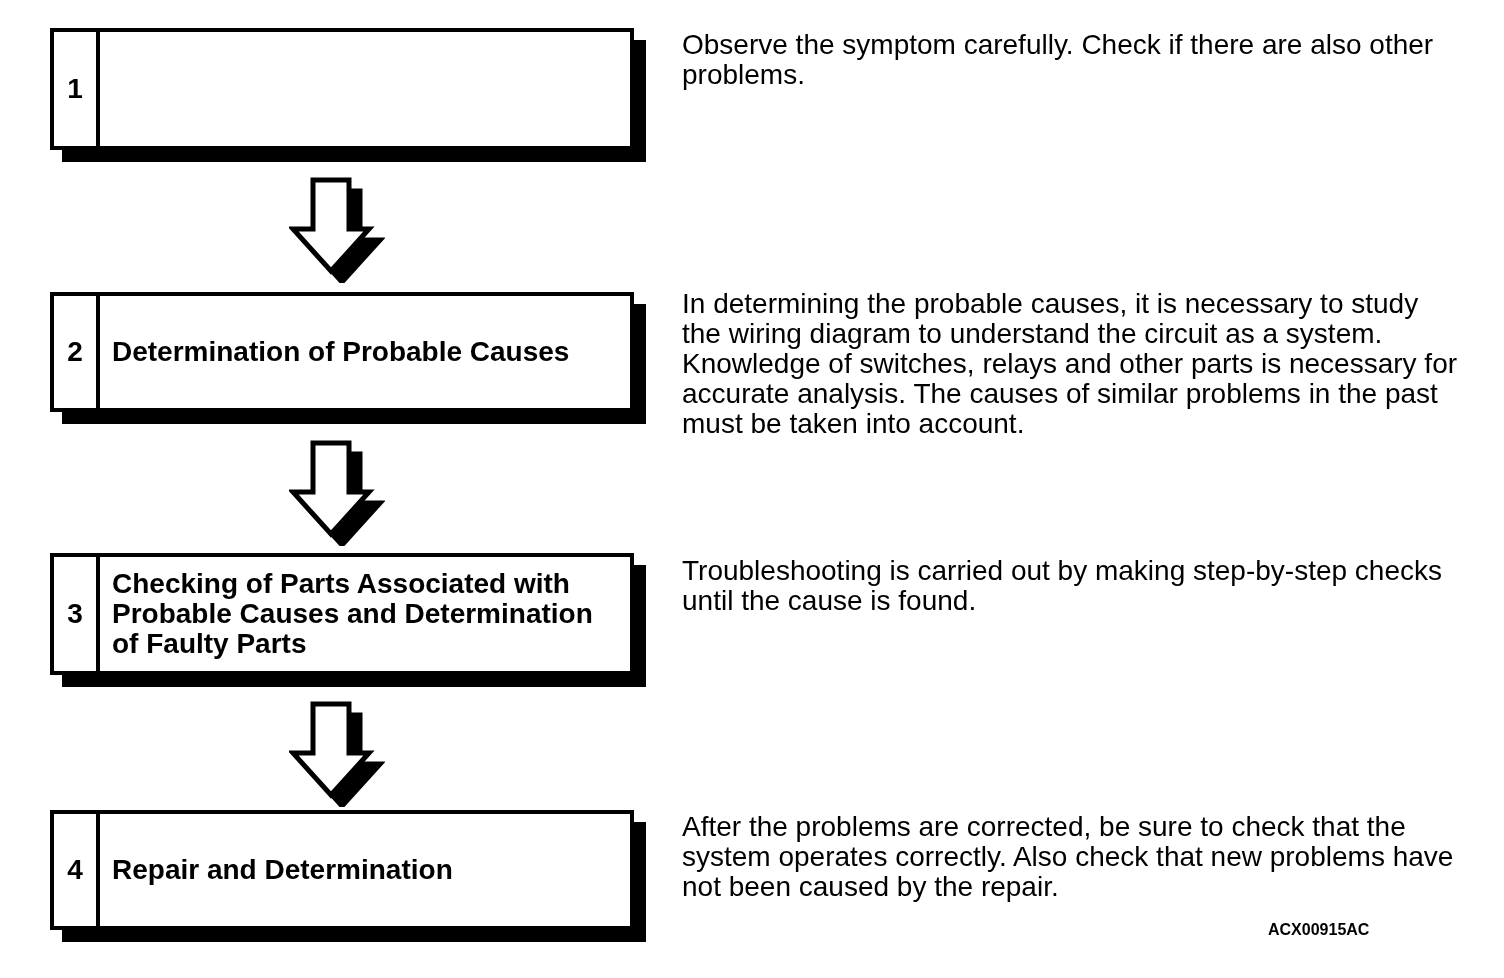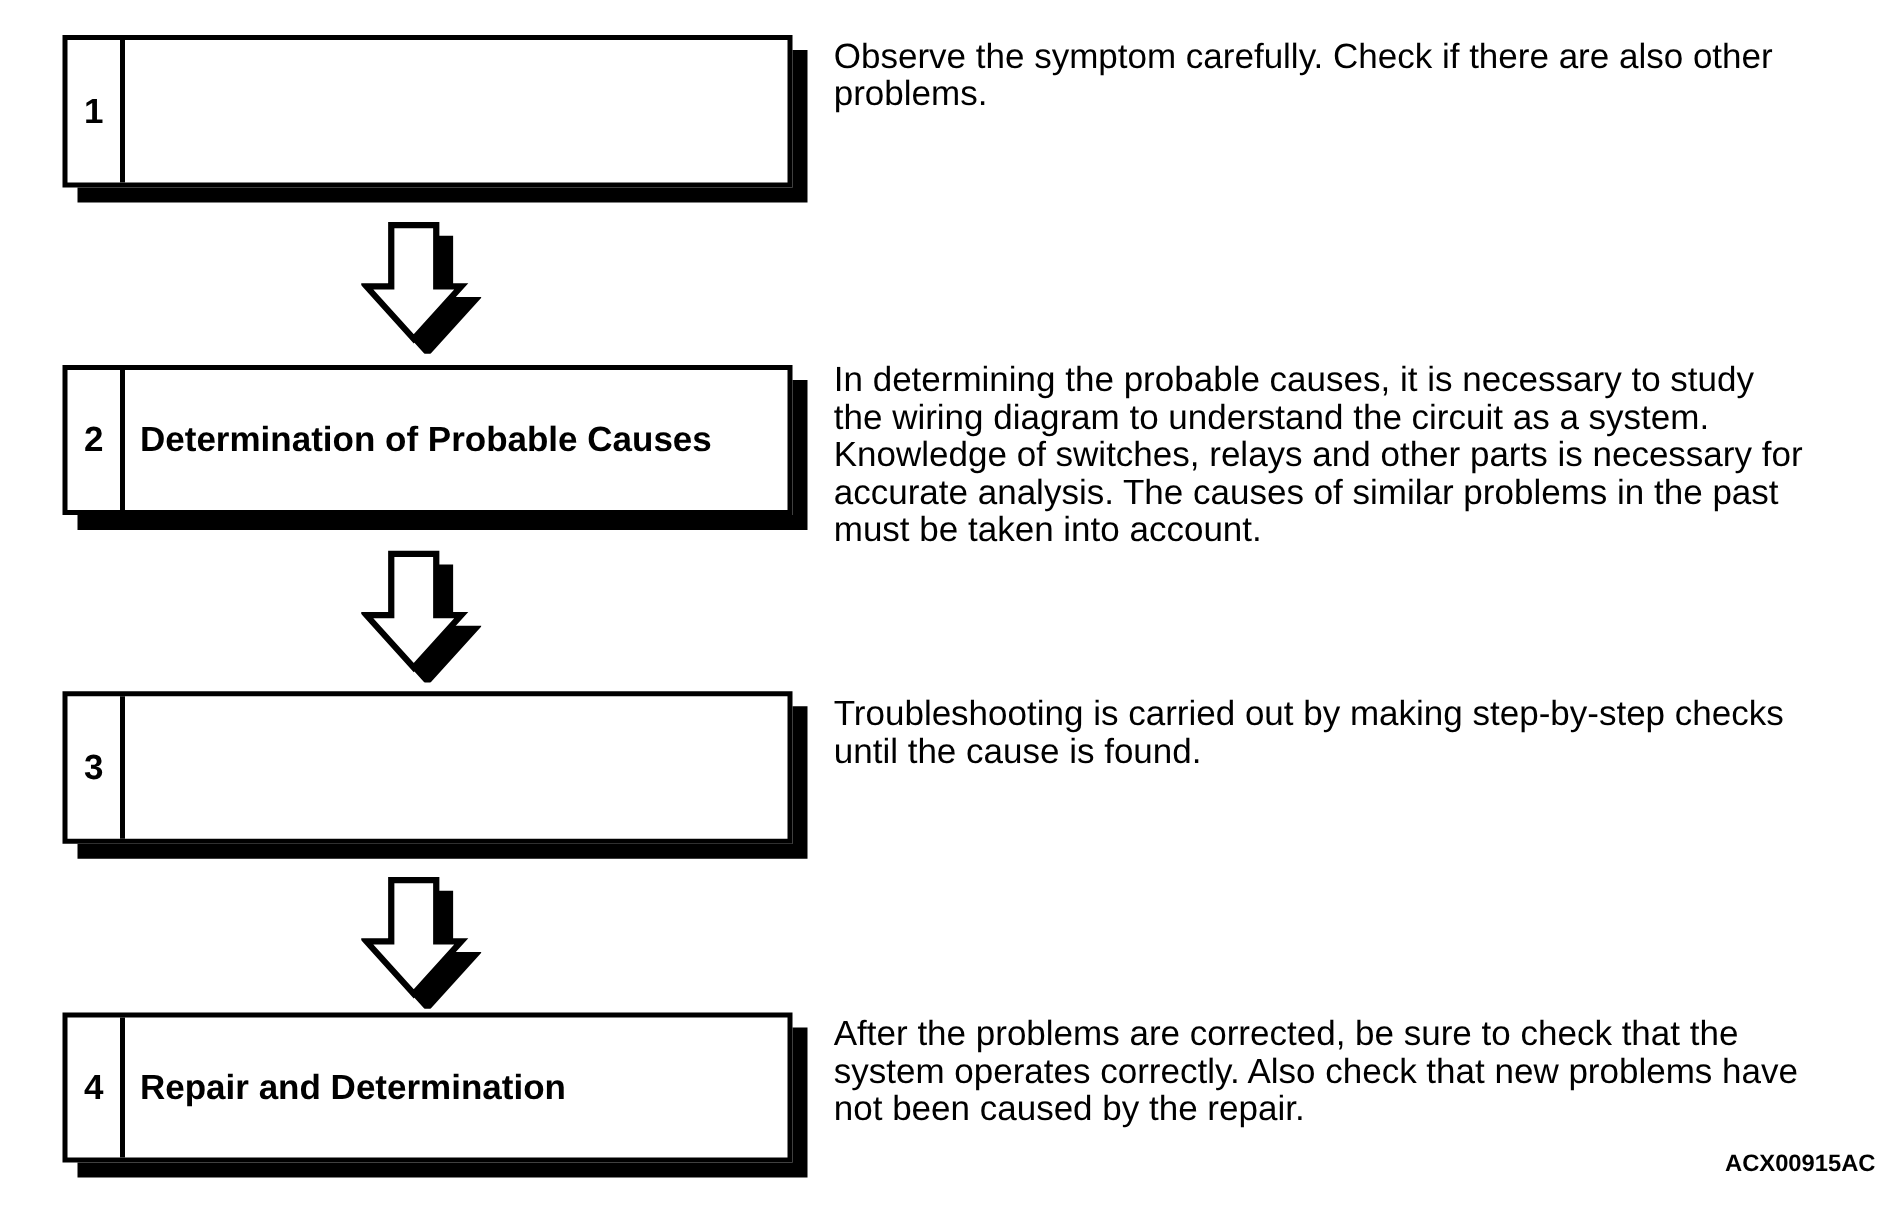--- a/index.html
+++ b/index.html
@@ -56,34 +56,34 @@
     width: 96px;
     height: 106px;
   }
   #arrow1 { top: 177px; }
   #arrow2 { top: 440px; }
   #arrow3 { top: 701px; }
 
   
   .desc {
     position: absolute;
-    left: 667px;
+    left: 682px;
     font-size: 28px;
     line-height: 30px;
   }
   #desc1 { top: 30px;  width: 770px; }
   #desc2 { top: 289px; width: 780px; }
   #desc3 { top: 556px; width: 780px; }
   #desc4 { top: 812px; width: 810px; }
 
   .figure-code {
     position: absolute;
-    left: 1380px;
+    left: 1268px;
     top: 921px;
-    font-size: 19px;
+    font-size: 16px;
     font-weight: bold;
   }
 </style>
 </head>
 <body>
 
 <div class="canvas">
 
   <div class="step-box" id="box1">
     <div class="step-num">1</div>
@@ -101,20 +101,21 @@
   </div>
   <div class="desc" id="desc2">In determining the probable causes, it is necessary to study the wiring diagram to understand the circuit as a system. Knowledge of switches, relays and other parts is necessary for accurate analysis. The causes of similar problems in the past must be taken into account.</div>
 
   <svg class="arrow" id="arrow2" viewBox="0 0 96 106" aria-hidden="true">
     <path d="M24 3 V52 H4 L42 94 L80 52 H60 V3 Z" transform="translate(11,11)" fill="#000" stroke="#000" stroke-width="5"></path>
     <path d="M24 3 V52 H4 L42 94 L80 52 H60 V3 Z" fill="#fff" stroke="#000" stroke-width="5"></path>
   </svg>
 
   <div class="step-box" id="box3">
     <div class="step-num">3</div>
+    <div class="step-title">Checking of Parts Associated with Probable Causes and Determination of Faulty Parts</div>
   </div>
   <div class="desc" id="desc3">Troubleshooting is carried out by making step-by-step checks until the cause is found.</div>
 
   <svg class="arrow" id="arrow3" viewBox="0 0 96 106" aria-hidden="true">
     <path d="M24 3 V52 H4 L42 94 L80 52 H60 V3 Z" transform="translate(11,11)" fill="#000" stroke="#000" stroke-width="5"></path>
     <path d="M24 3 V52 H4 L42 94 L80 52 H60 V3 Z" fill="#fff" stroke="#000" stroke-width="5"></path>
   </svg>
 
   <div class="step-box" id="box4">
     <div class="step-num">4</div>

